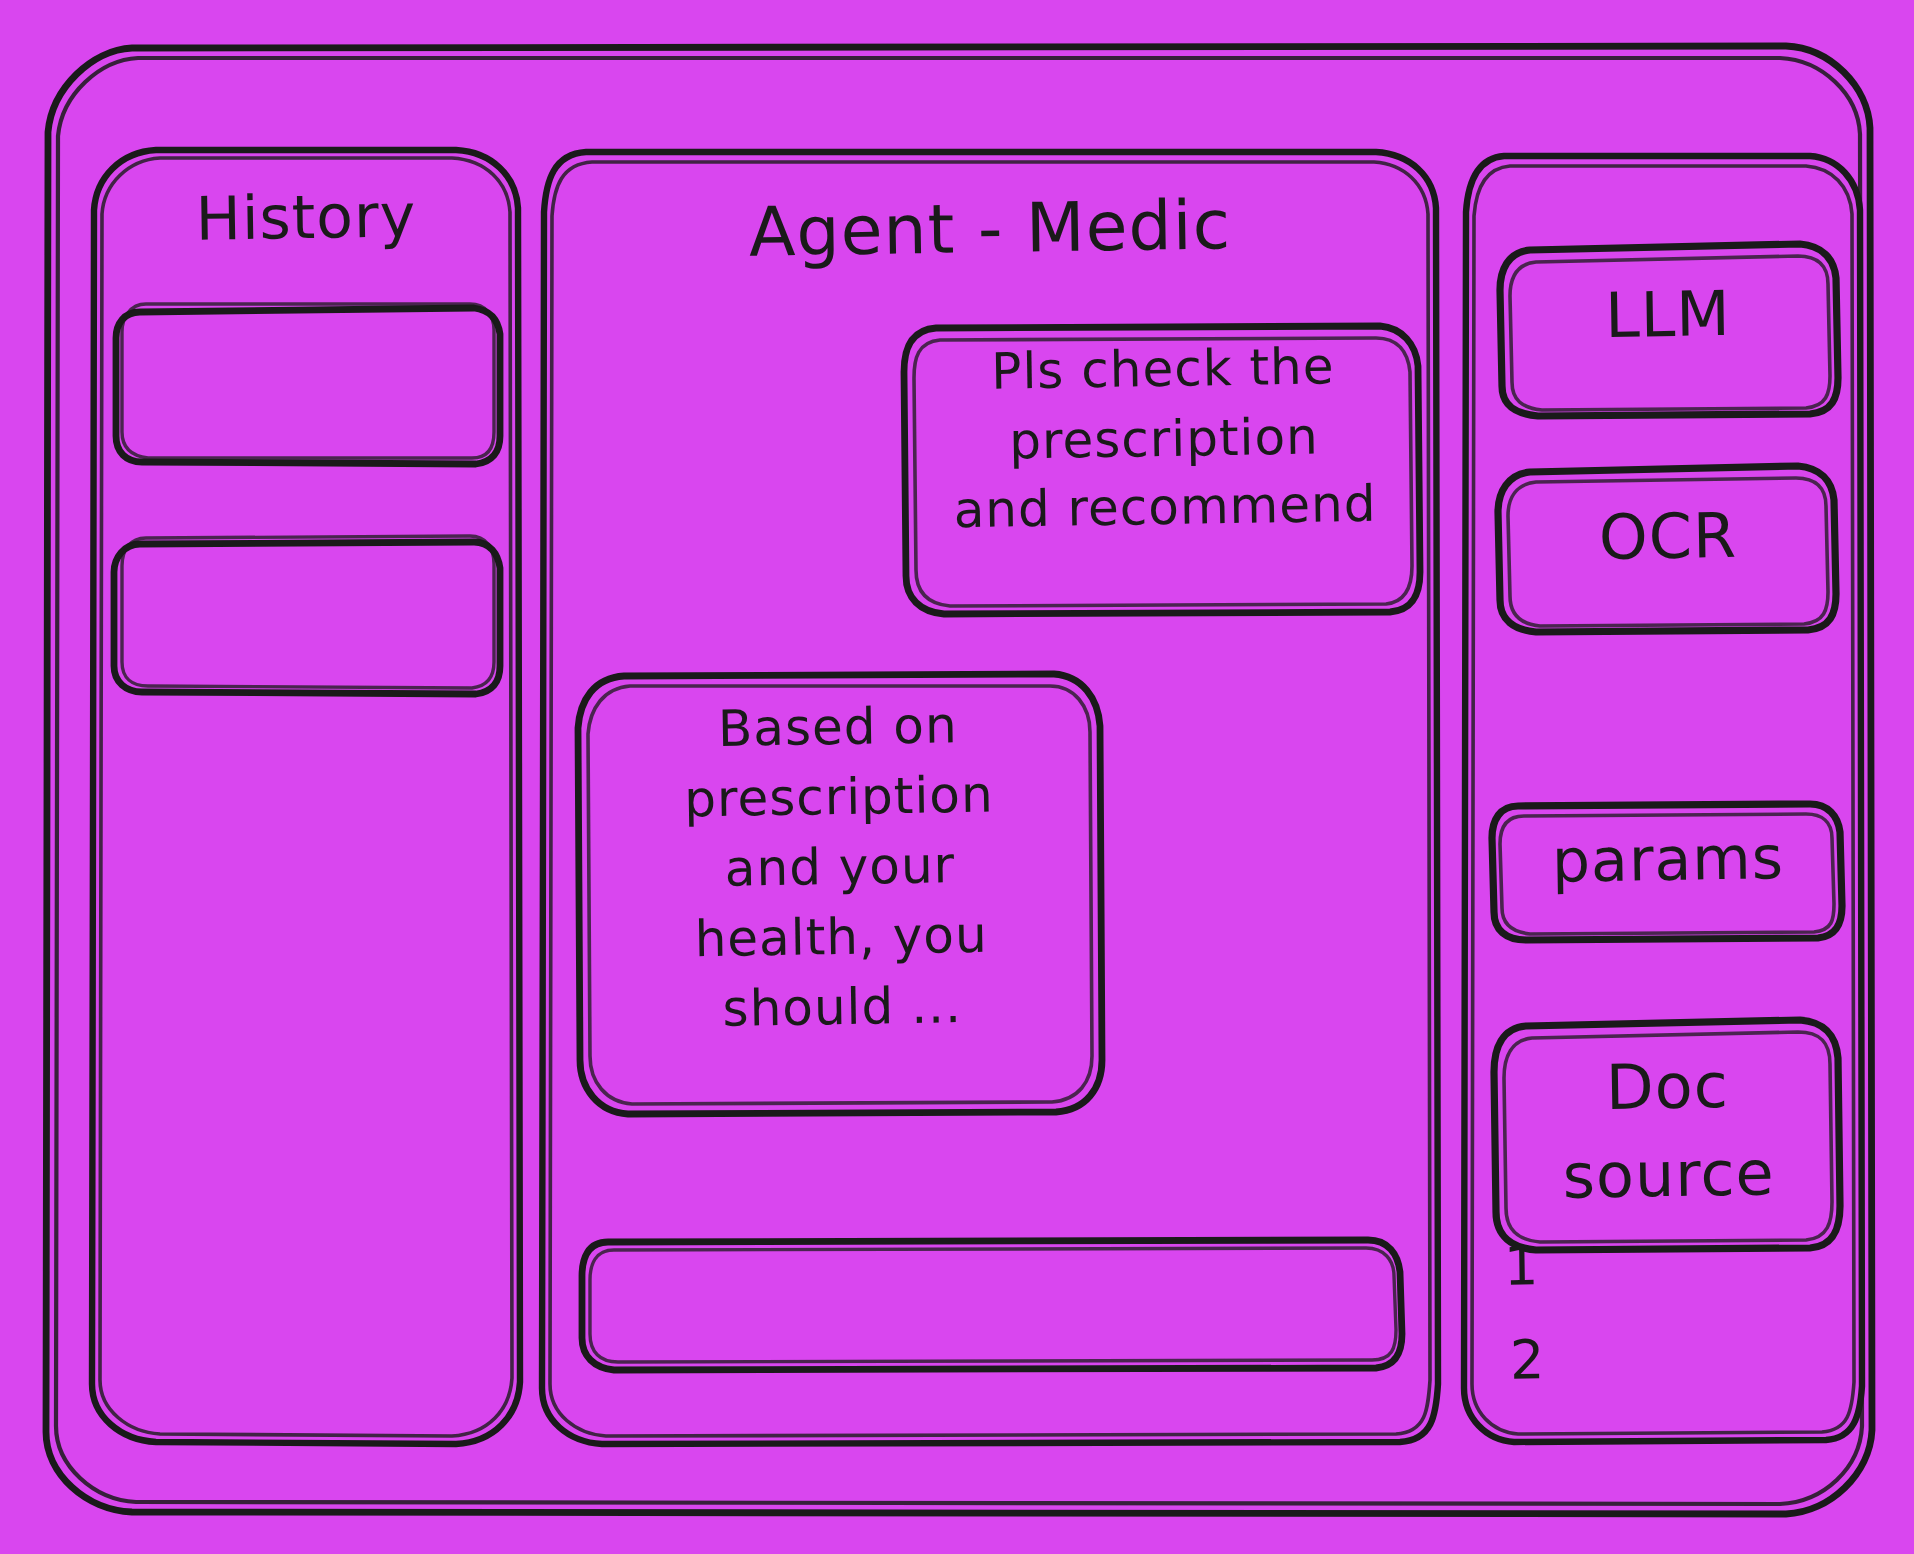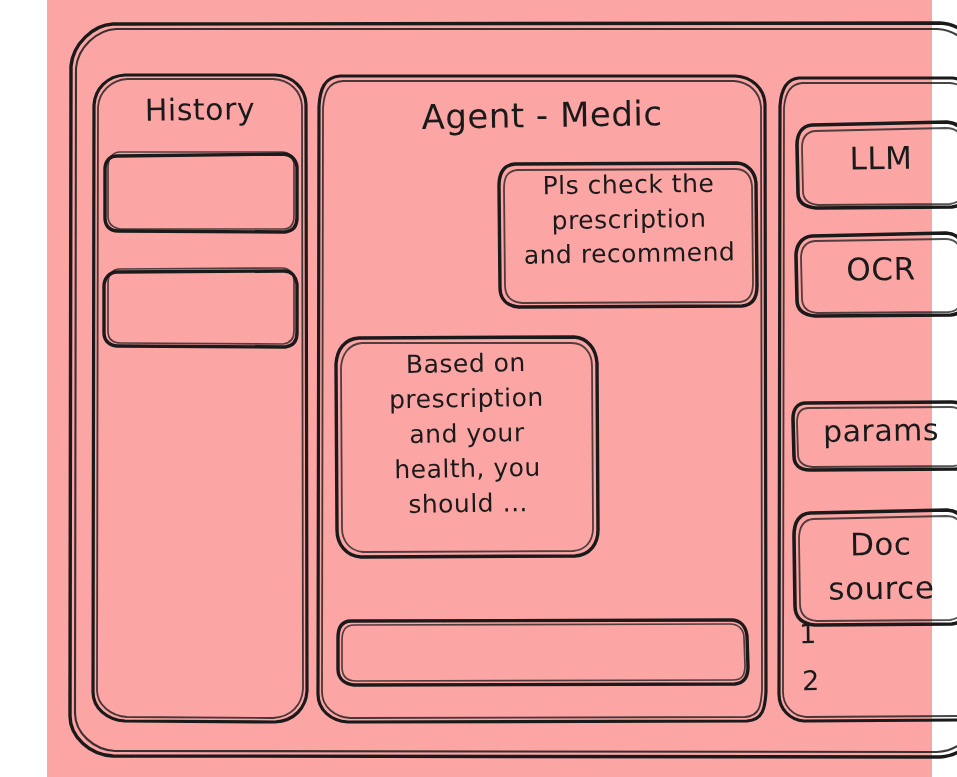--- a/index.html
+++ b/index.html
@@ -9,24 +9,23 @@
     background: #ffffff;
   }
   body {
     width: 957px;
     height: 777px;
     overflow: hidden;
     font-family: "DejaVu Sans", sans-serif;
   }
   #canvas {
     position: relative;
-    width: 885px;
+    width: 957px;
     height: 777px;
-    background: #fca5a5;
-    margin-left: 47px;
+    background: #d946ef;
   }
   #sketch {
     position: absolute;
     left: 0;
     top: 0;
     width: 957px;
     height: 777px;
   }
   
   .lbl {

